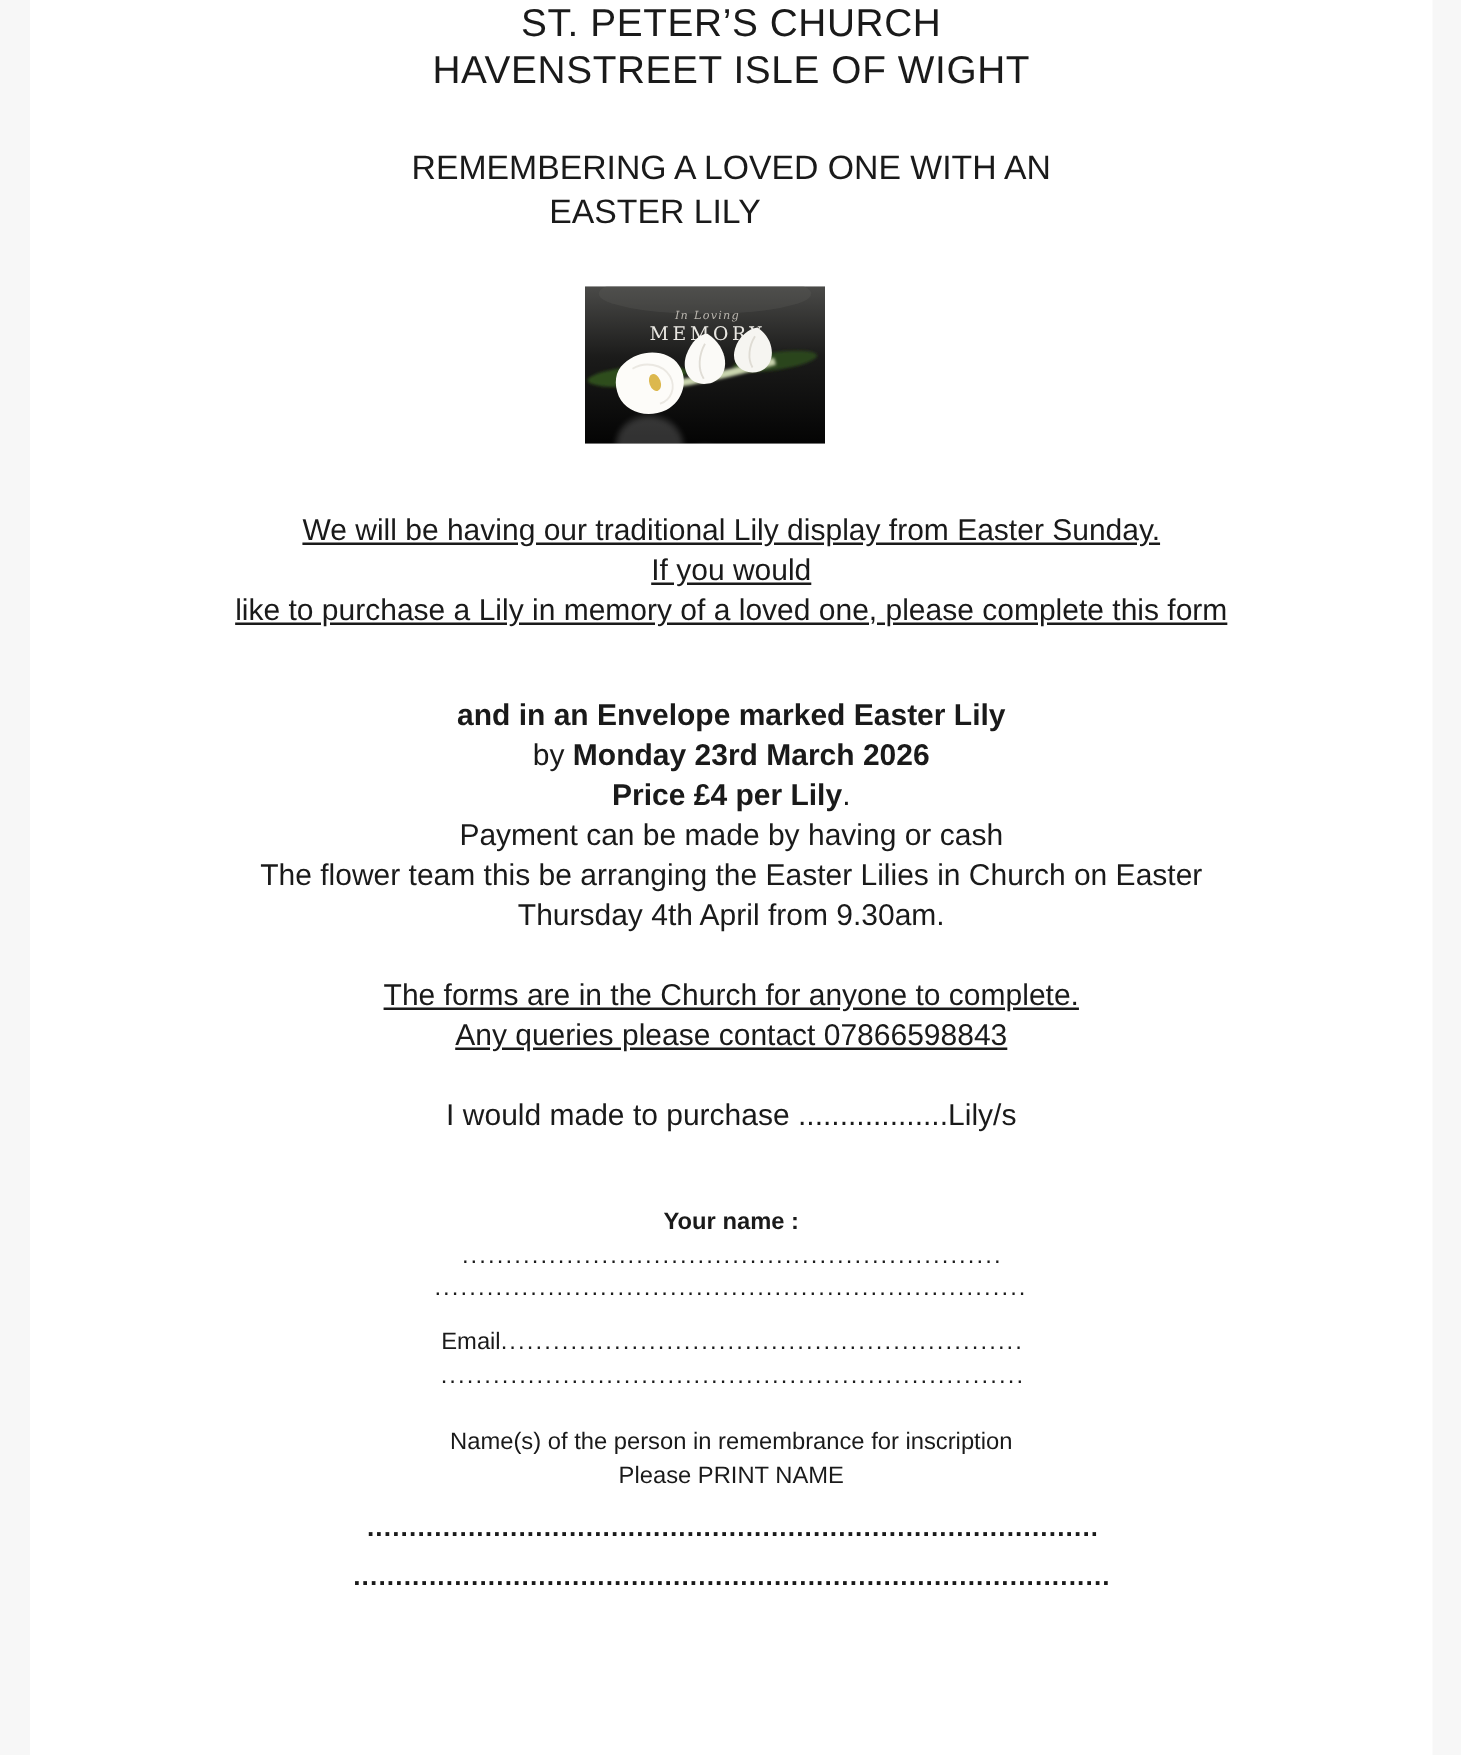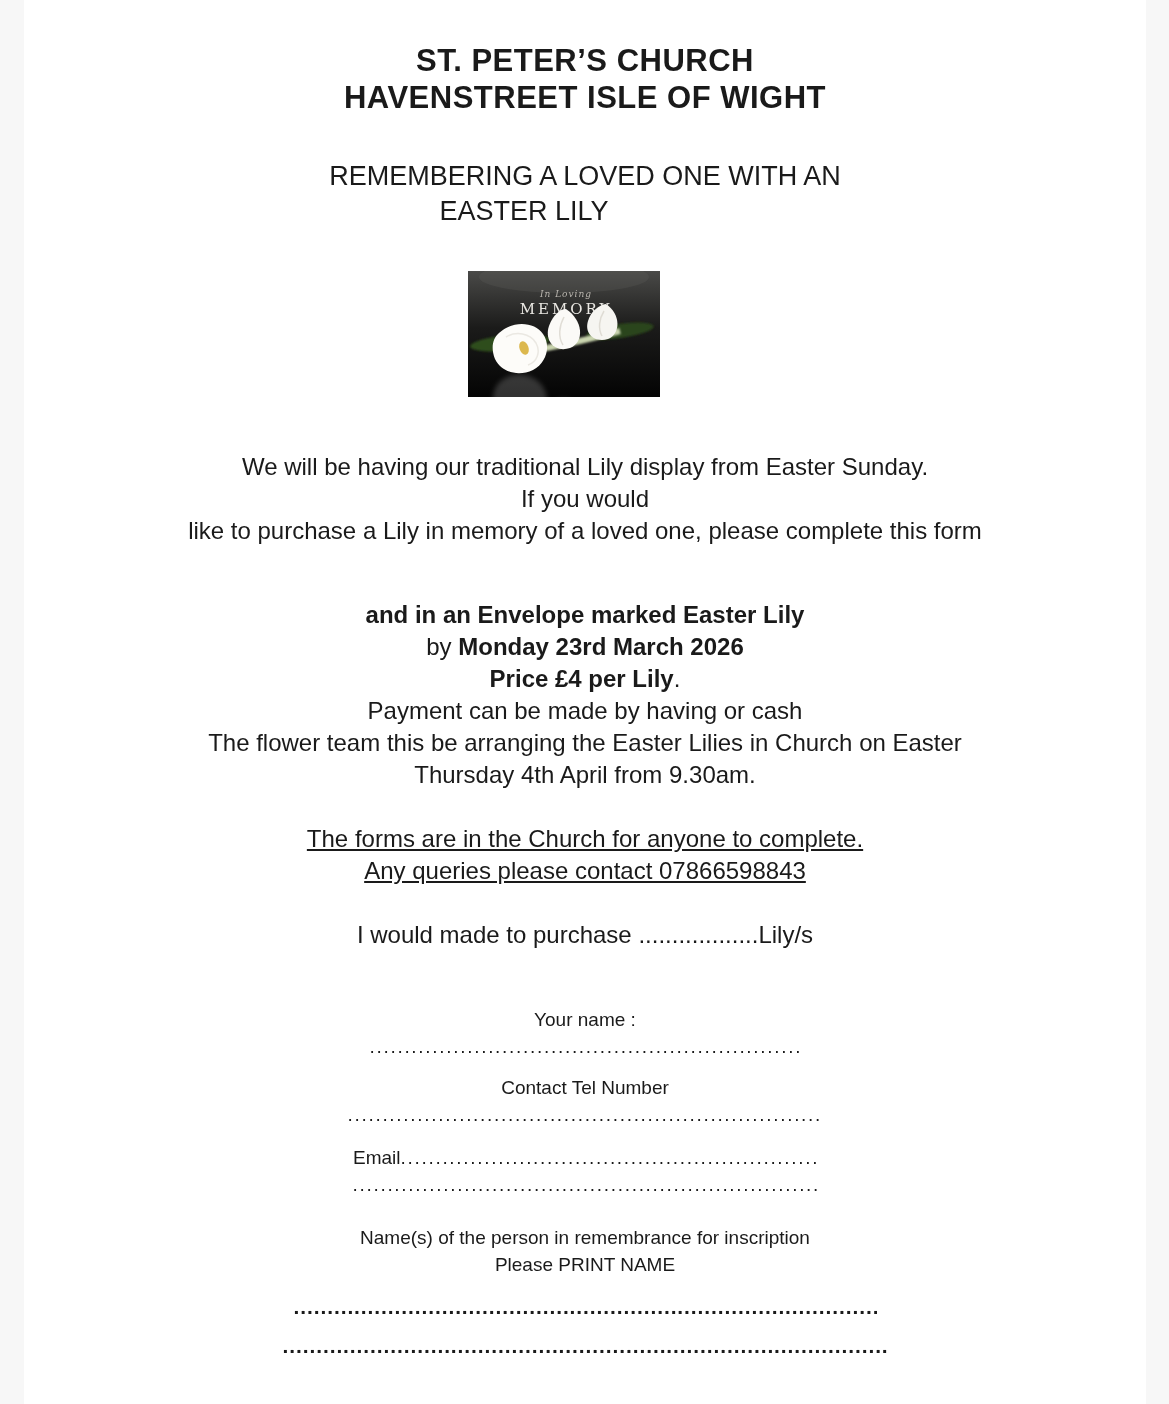--- a/index.html
+++ b/index.html
@@ -10,33 +10,33 @@
     color:#1a1a1a;
     position:relative;
     overflow:hidden;
   }
   .page {
     position:absolute; left:24px; top:0;
     width:1122px; height:1404px;
     background:#ffffff;
     text-align:center;
   }
-  .title { margin-top:42px; font-size:31px; line-height:37px; font-weight:bold; letter-spacing:0.5px; }
+  .title { font-size:31px; line-height:37px; font-weight:normal; letter-spacing:0.5px; }
   .subtitle { margin-top:43px; font-size:27px; line-height:35px; }
   .subtitle .shift-left { position:relative; left:-61px; }
   .memory-wrap { margin-top:42px; position:relative; left:-21px; }
   .memory-wrap svg { display:block; margin:0 auto; }
   .para { font-size:24px; line-height:32px; }
-  #paragraphs .para:nth-child(1) { margin-top:54px; }
+  #paragraphs .para:nth-child(1) { margin-top:54px;text-decoration:underline; }
   #paragraphs .para:nth-child(2) { margin-top:52px; }
   #paragraphs .para:nth-child(3) { margin-top:32px;text-decoration:underline; }
   .b { font-weight:bold; }
   .purchase { margin-top:32px; font-size:24px; line-height:32px; }
   .form { margin-top:55px; font-size:19px; }
-  .form-label { line-height:28px; }
+  .form-label { line-height:28px;font-weight:bold; }
   .dotline {
     margin:0 auto; overflow:hidden; white-space:nowrap;
     text-align:left; font-size:19px; line-height:26px; letter-spacing:1.7px;
   }
   .w-name { width:431px; }
   .w-tel { width:475px; }
   .w-email { width:465px; }
   .email-row {
     width:464px; margin:16px auto 0; overflow:hidden; white-space:nowrap;
     text-align:left; font-size:19px; line-height:28px;
@@ -128,21 +128,20 @@
     </div>
 
   <div class="purchase">
     <span>I would made to purchase </span><span>..................</span><span>Lily/s</span>
   </div>
 
   <div class="form">
     <div class="form-label">Your name :</div>
     <div class="dotline w-name">................................................................................................................</div>
 
-    <div class="form-label mt14">Contact Tel Number</div>
     <div class="dotline w-tel">................................................................................................................</div>
 
     <div class="email-row">
       <span>Email</span><span class="dots">................................................................................................................</span>
     </div>
     <div class="dotline w-email">................................................................................................................</div>
 
     <div class="names">
       <div>Name(s) of the person in remembrance for inscription</div>
       <div>Please PRINT NAME</div>

